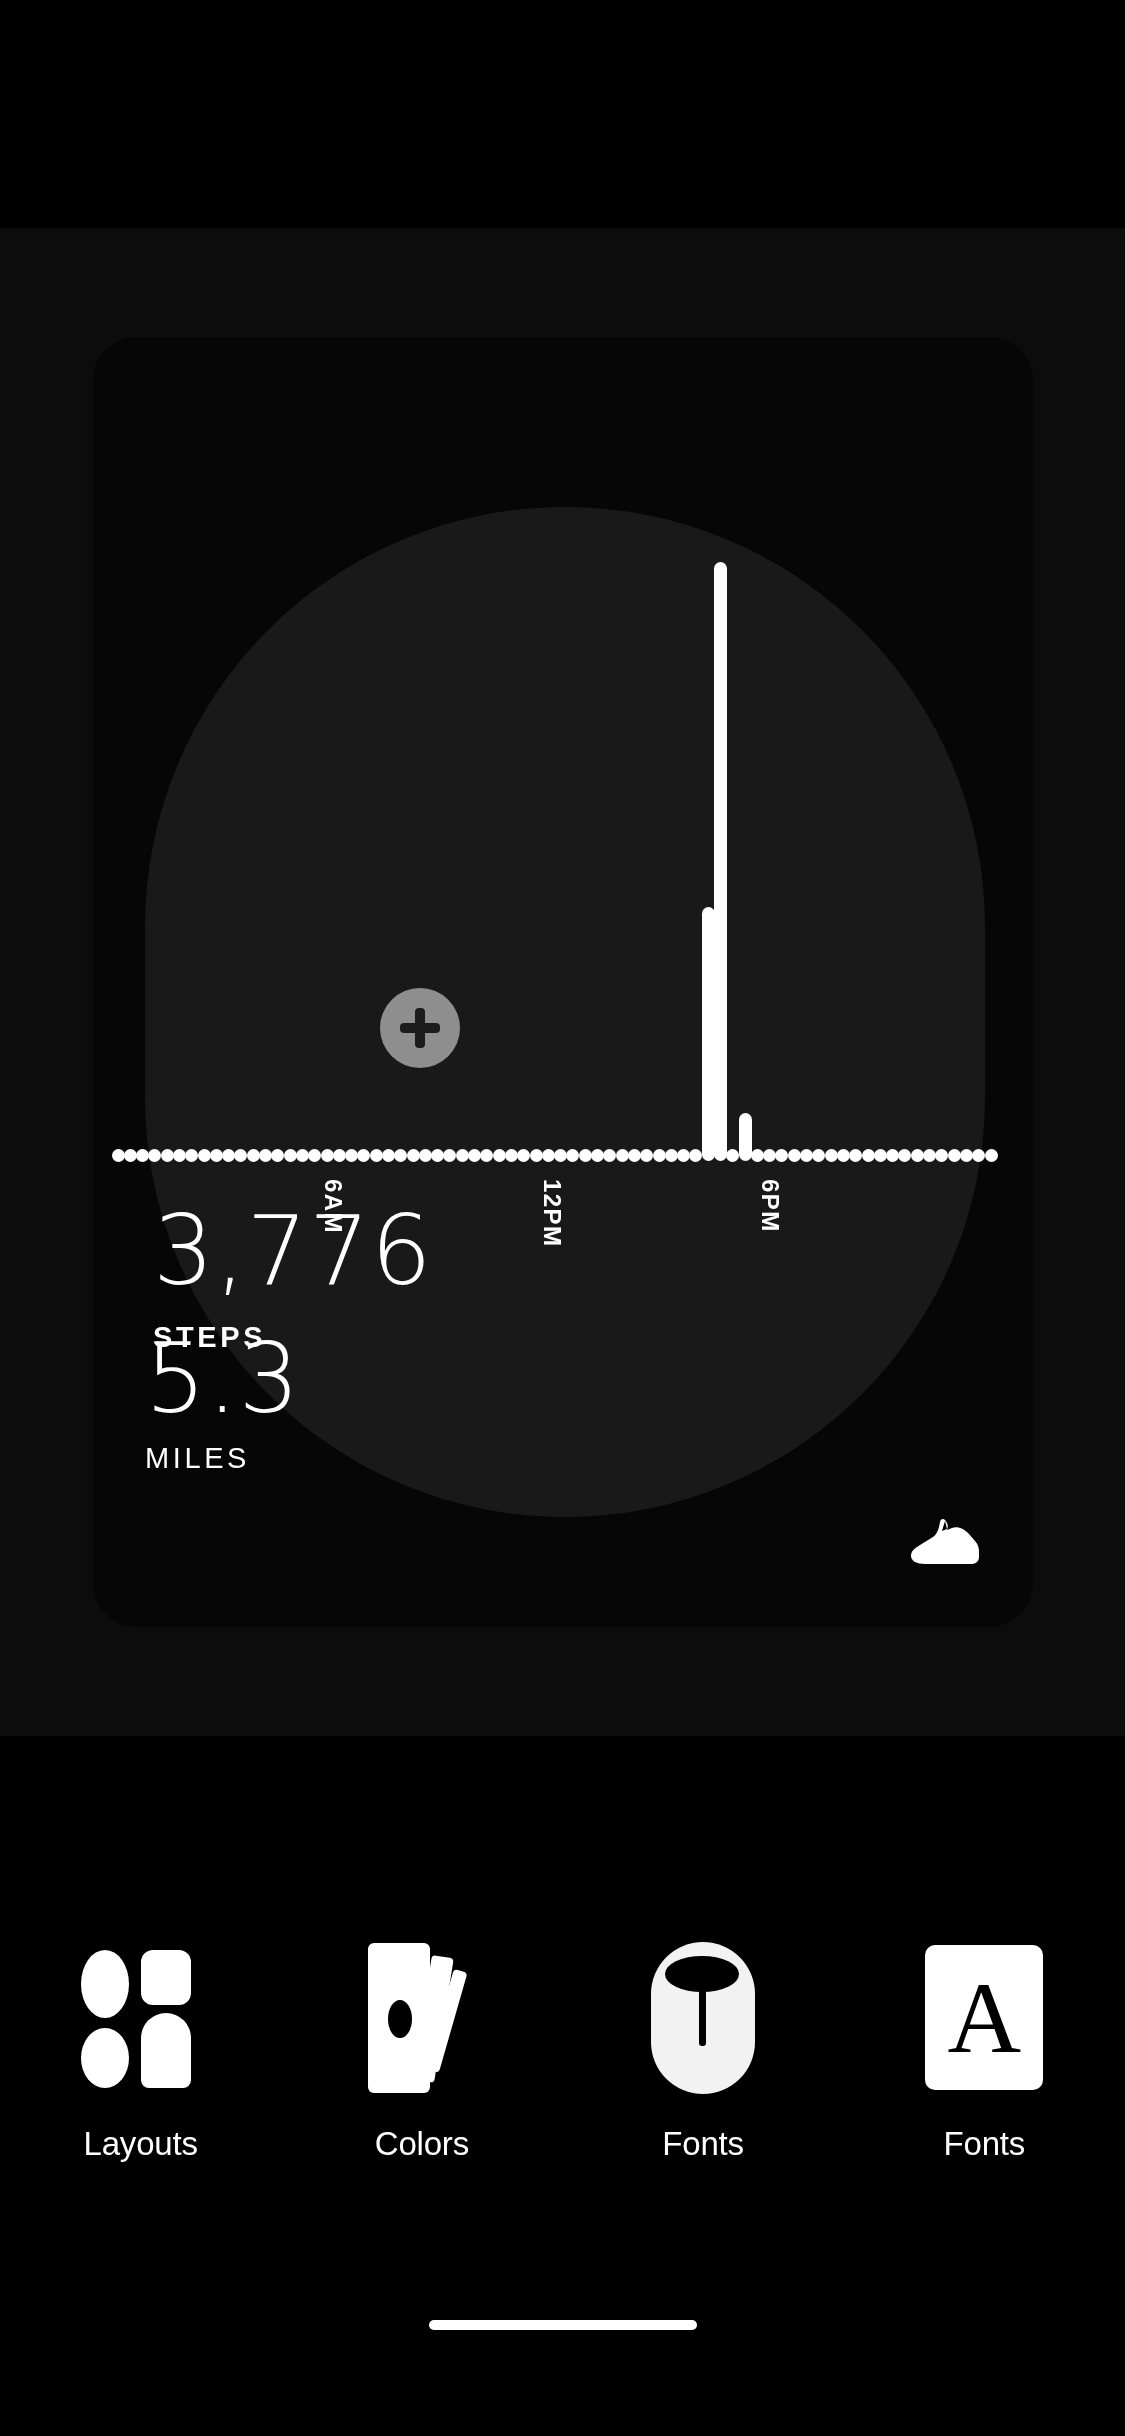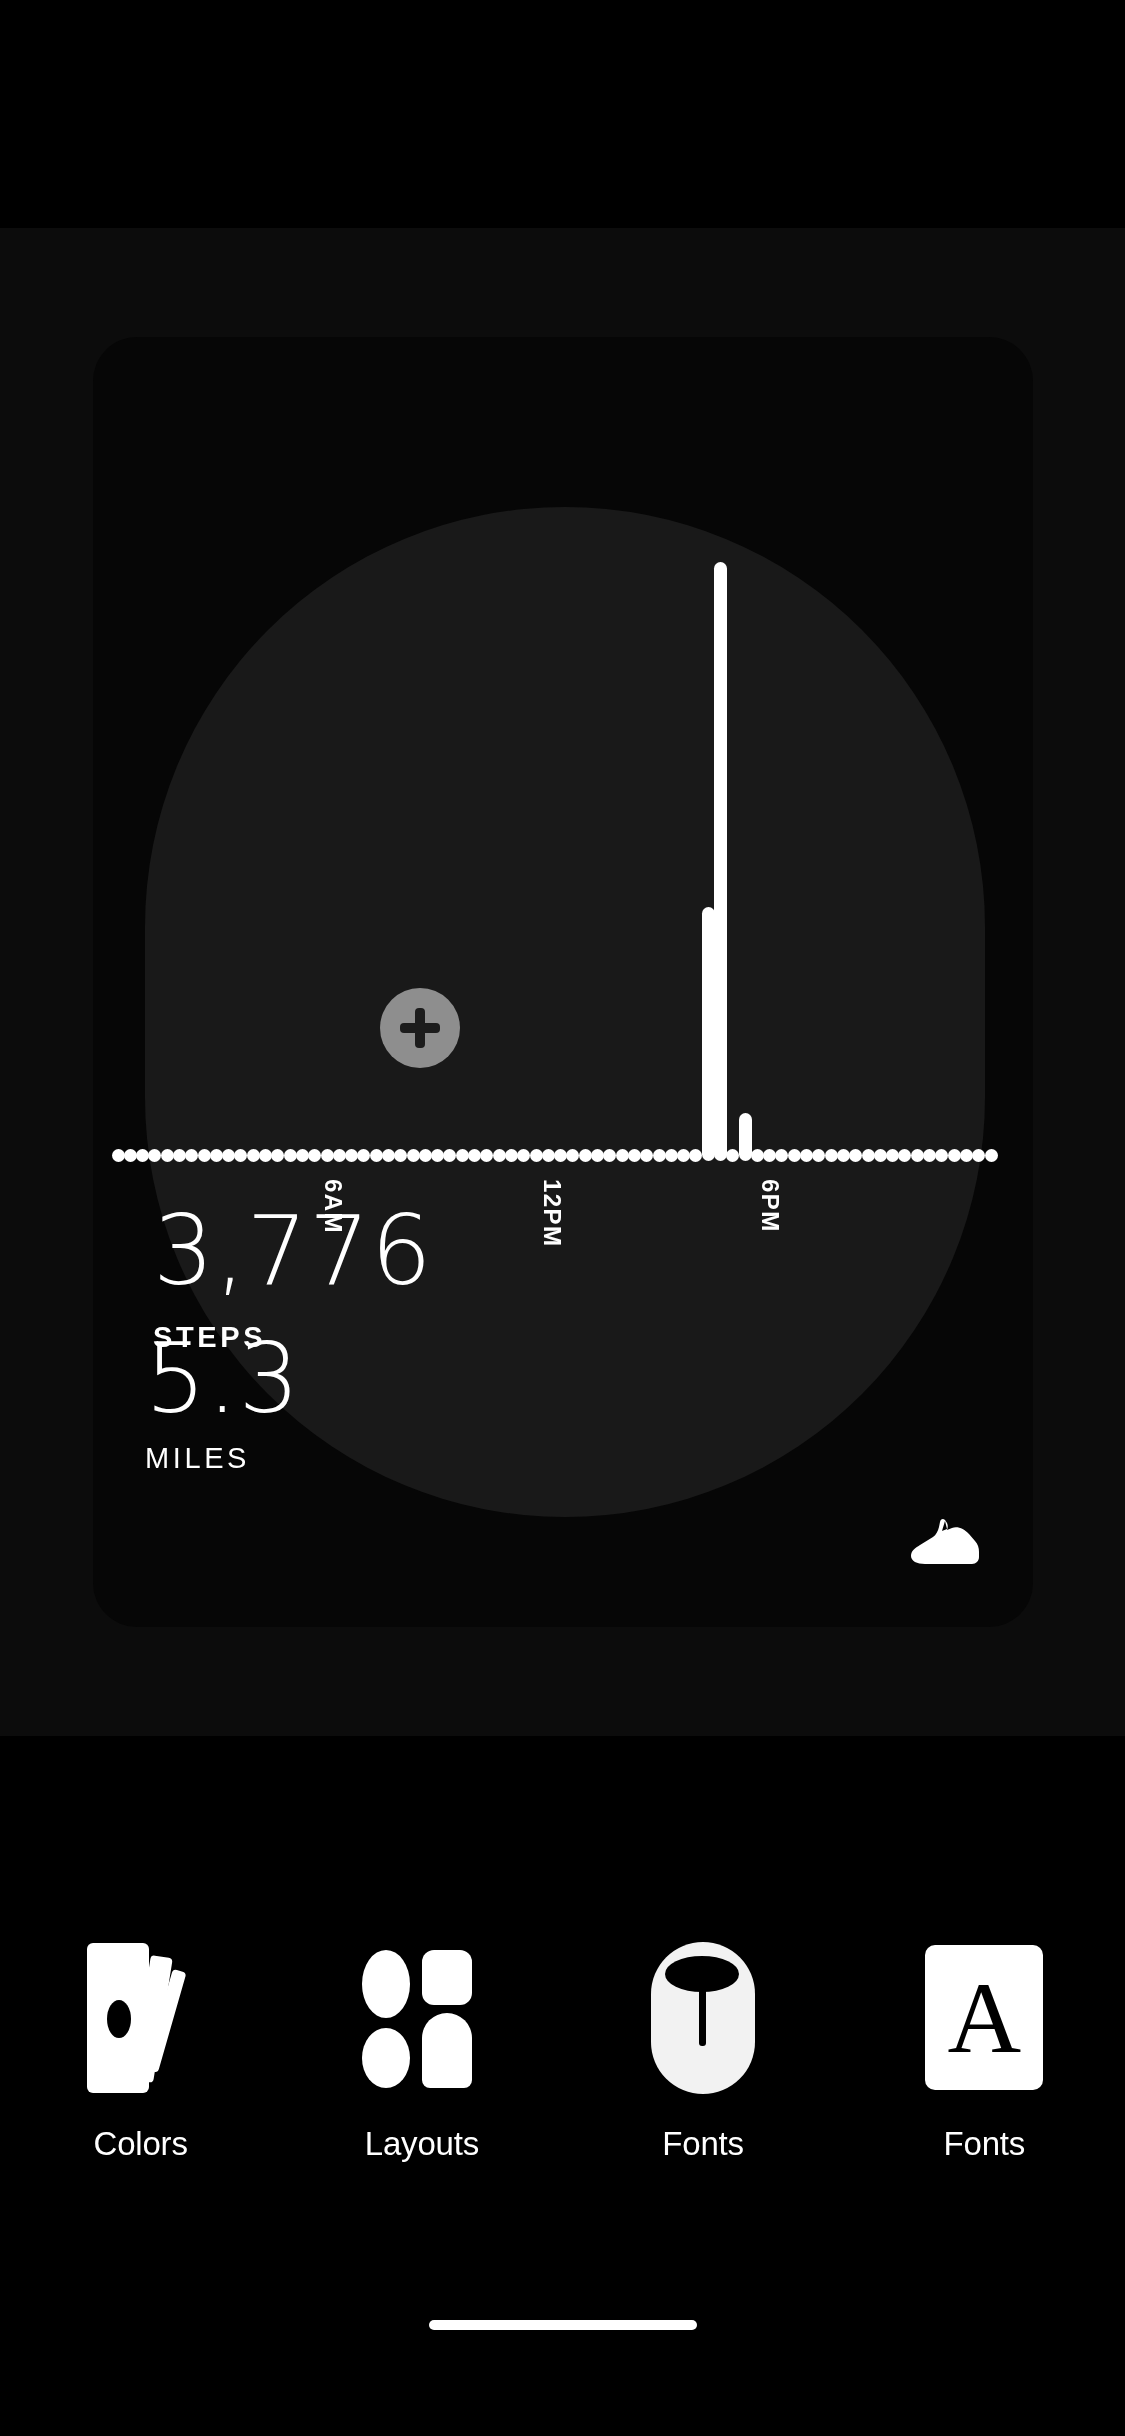--- a/index.html
+++ b/index.html
@@ -249,44 +249,44 @@
 
     </div>
   </div>
 
   <div class="toolbar">
     <div class="tool-row">
 
 
       <div class="tool">
         <div class="tool-ico">
+          <div class="ic-lay">
+              <span class="e1"></span>
+              <span class="e2"></span>
+              <span class="r1"></span>
+              <span class="r2"></span>
+            </div>
+        </div>
+        <div class="tool-label">Layouts</div>
+      </div>
+
+      <div class="tool">
+        <div class="tool-ico">
           <div class="ic-col">
             <span class="card3"></span>
               <span class="card2"></span>
             <span class="card1"></span>
               <span class="dotc"></span>
           </div>
         </div>
         <div class="tool-label">Colors</div>
       </div>
 
       <div class="tool">
         <div class="tool-ico">
-          <div class="ic-lay">
-              <span class="e1"></span>
-              <span class="e2"></span>
-              <span class="r1"></span>
-              <span class="r2"></span>
-            </div>
-        </div>
-        <div class="tool-label">Layouts</div>
-      </div>
-
-      <div class="tool">
-        <div class="tool-ico">
           <div class="ic-fill">
               <span class="stem"></span>
               <span class="el"></span>
             </div>
         </div>
         <div class="tool-label">Fonts</div>
       </div>
 
       <div class="tool">
         <div class="tool-ico">

